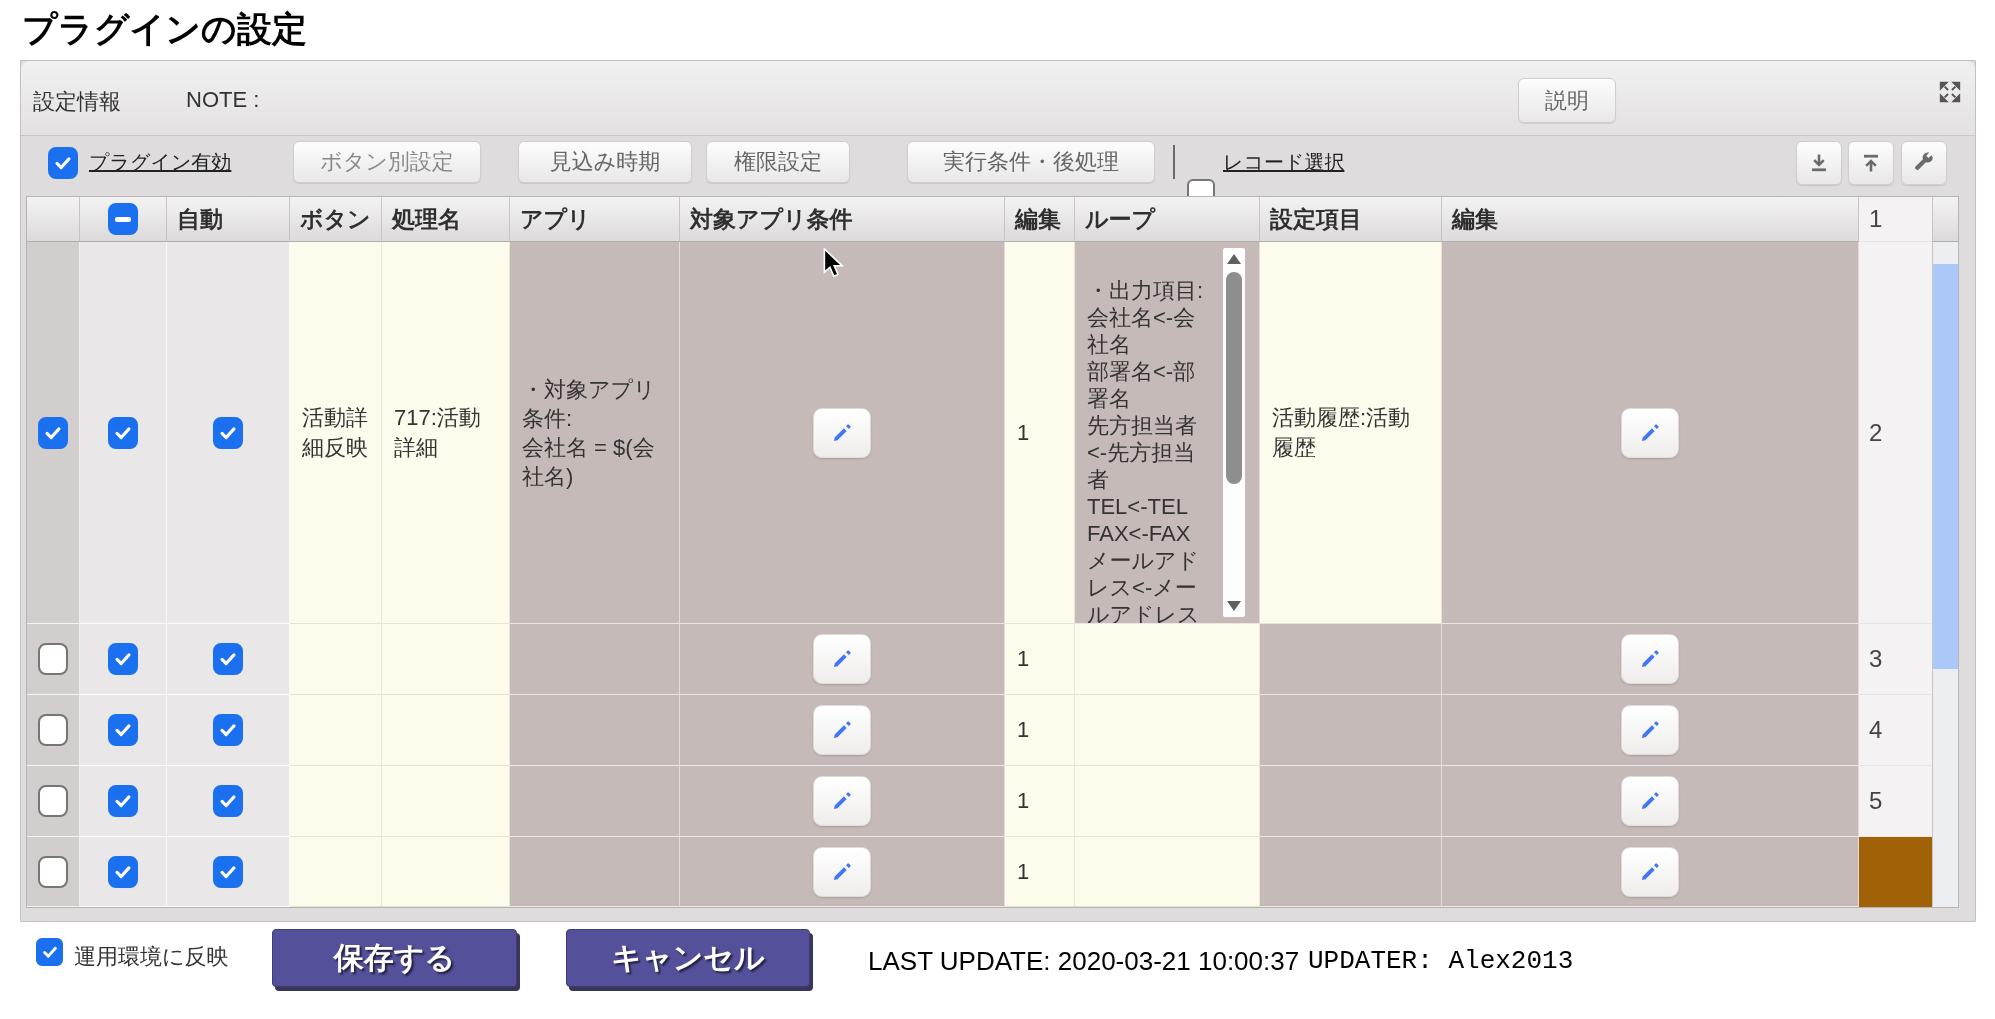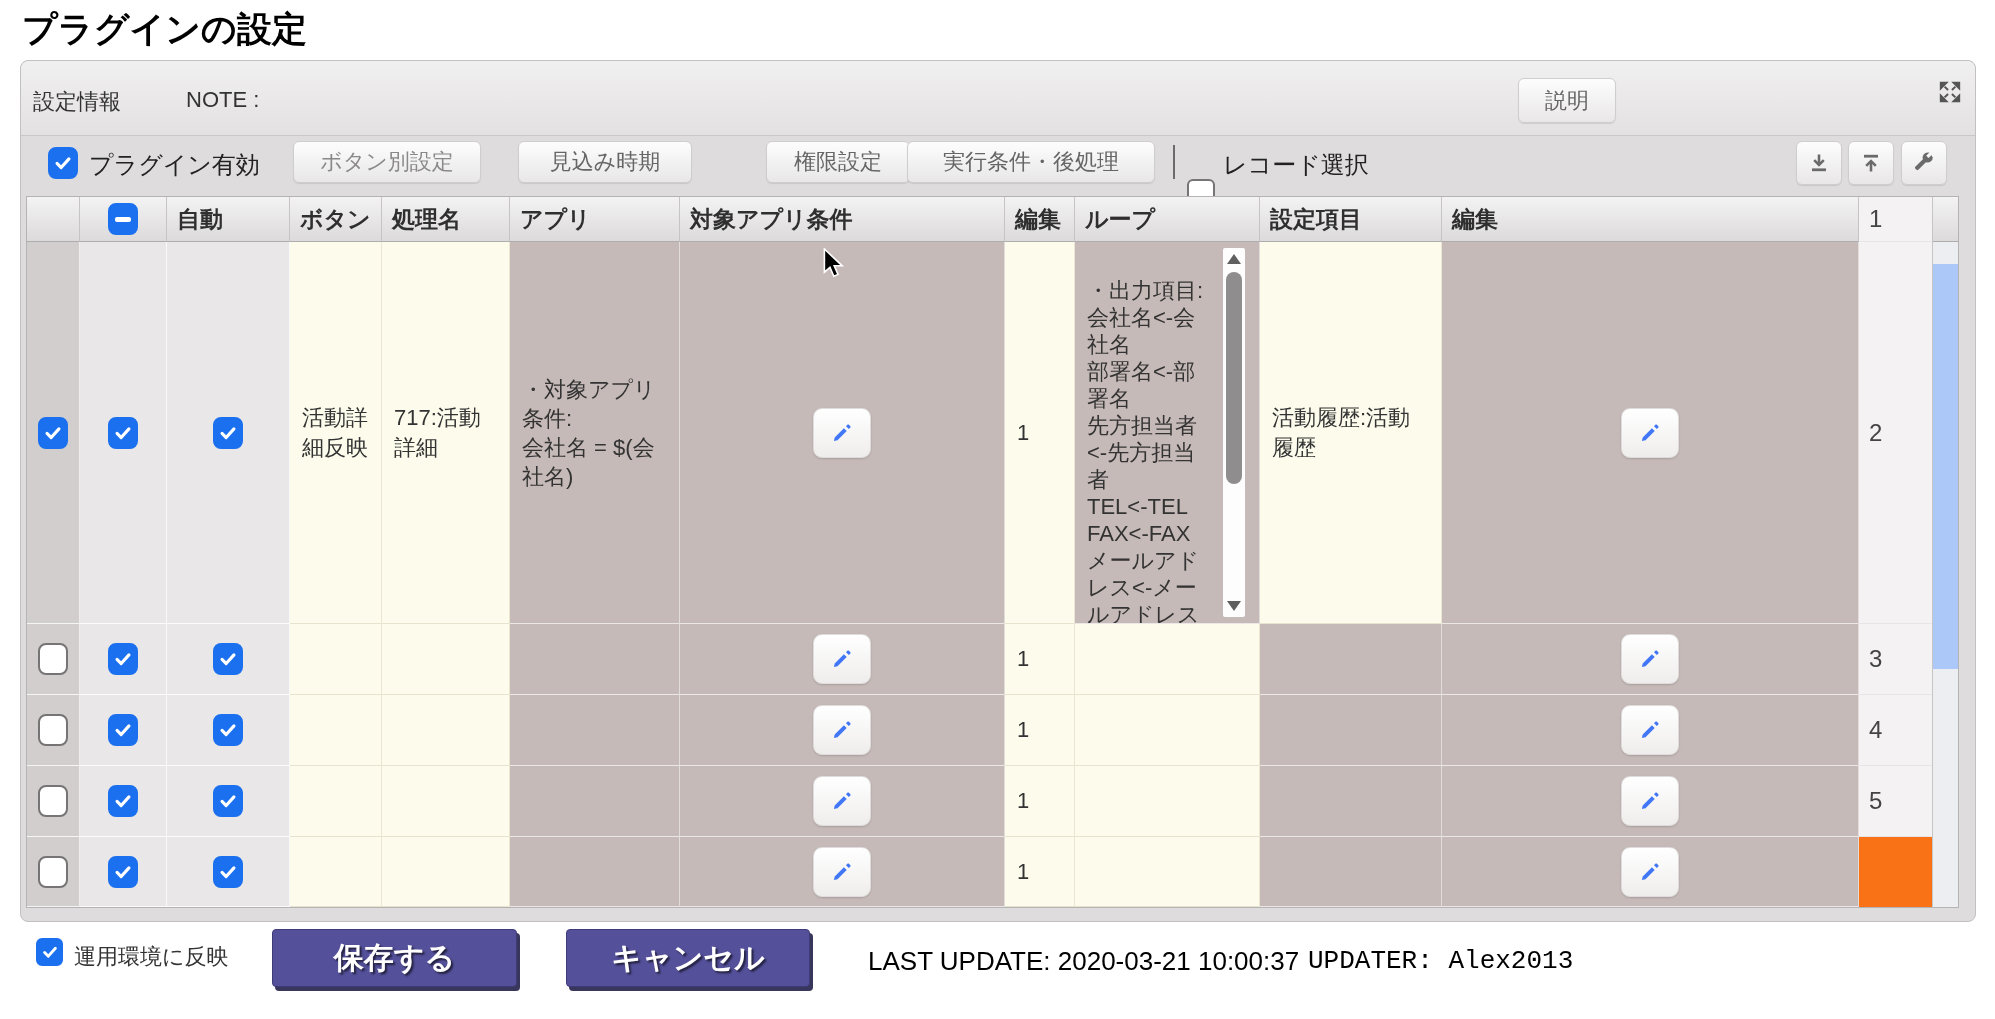--- a/index.html
+++ b/index.html
@@ -7,49 +7,49 @@
     width:1995px;height:1019px;position:relative;overflow:hidden;background:#fff;
     font-family:"Liberation Sans","DejaVu Sans",sans-serif;color:#222;
   }
   .abs{position:absolute;}
 
   
   .page-title{left:22px;top:6px;font-size:35px;font-weight:bold;color:#000;}
 
   
   .panel{left:20px;top:60px;width:1954px;height:860px;background:#dedcdc;
-         border:1px solid #c2c0c0;border-radius:8px;}
+         border:1px solid #c2c0c0;border-radius:1px;}
   .info-strip{left:0;top:0;right:0;height:74px;background:linear-gradient(#f1f0f0,#e3e1e1);
               border-bottom:1px solid #c9c7c7;border-radius:8px 8px 0 0;position:absolute;}
   .lbl{font-size:22px;color:#333;}
   .note-input{left:267px;top:18px;width:1212px;height:40px;border:1px solid #a6a4a4;border-top-color:#858383;
               border-radius:3px;font-size:22px;padding:0 10px;color:#222;background:#fff;
               font-family:"Liberation Sans","DejaVu Sans",sans-serif;}
   .btn{background:linear-gradient(#fdfdfd,#e9e7e7);border:1px solid #cfcdcd;border-radius:6px;
        color:#666;font-size:22px;display:flex;align-items:center;justify-content:center;
        box-shadow:0 1px 1px rgba(0,0,0,.10);cursor:default;font-family:inherit;}
 
   
-  .tb-label{font-size:24px;color:#222;}
+  .tb-label{font-size:20px;color:#222;text-decoration:underline;}
   .v-divider{width:2px;height:34px;background:#6b6b6b;}
   .icon-btn{width:46px;height:44px;}
 
   
   .cb{width:30px;height:32px;border-radius:8px;border:2px solid #767474;background:#fff;
       box-sizing:border-box;display:flex;align-items:center;justify-content:center;position:relative;}
   .cb.on,.cb.mixed{background:#1b70ef;border-color:#1b70ef;}
   .cb svg.tick{display:none;}
   .cb.on svg.tick{display:block;}
   .cb .dash{display:none;width:16px;height:5px;background:#fff;border-radius:2px;}
   .cb.mixed .dash{display:block;}
   .cb.sm{width:28px;height:28px;border-radius:6px;}
   .cb.xs{width:27px;height:28px;border-radius:6px;}
 
   
-  .table-wrap{left:5px;top:135px;width:1933px;height:712px;background:#f97316;border:1px solid #b5b3b3;box-sizing:border-box;}
+  .table-wrap{left:5px;top:135px;width:1933px;height:712px;background:#a16207;border:1px solid #b5b3b3;box-sizing:border-box;}
   .grid{position:absolute;left:0;top:0;width:1908px;
         display:grid;
         grid-template-columns:53px 87px 123px 92px 128px 170px 325px 70px 185px 182px 417px 76px;
         grid-template-rows:45px 382px 71px 71px 71px 70px;}
   .cell{box-sizing:border-box;font-size:22px;color:#333;}
   .h{background:linear-gradient(#f4f3f3,#dcdada);border-right:1px solid #c6c4c4;border-bottom:1px solid #aeacac;
      font-weight:bold;font-size:23px;color:#2f2f2f;display:flex;align-items:center;padding-left:10px;}
   .h.center{justify-content:center;padding-left:0;}
   .c-num{background:#f4f2f2;border-right:1px solid #dddbdb;border-bottom:1px solid #e7e5e5;
          display:flex;align-items:center;padding-left:10px;font-size:24px;color:#444;}
@@ -110,21 +110,21 @@
   <div class="abs cb on" style="left:27px;top:86px;">
     <svg class="tick" width="22" height="22" viewBox="0 0 24 24">
         <path d="M5.5 12.5l4.5 4.5 8.5-9.5" stroke="#fff" stroke-width="3.4" fill="none" stroke-linecap="round" stroke-linejoin="round"></path>
       </svg>
 
   </div>
   <div class="abs tb-label" style="left:68px;top:88px;">プラグイン有効</div>
 
   <button class="abs btn" style="left:272px;top:80px;width:188px;height:42px;color:#8a8888;font-family:Liberation Mono, monospace;">ボタン別設定</button>
   <button class="abs btn" style="left:497px;top:80px;width:174px;height:42px;">見込み時期</button>
-  <button class="abs btn" style="left:745px;top:80px;width:144px;height:42px;">権限設定</button>
+  <button class="abs btn" style="left:685px;top:80px;width:144px;height:42px;">権限設定</button>
   <button class="abs btn" style="left:886px;top:80px;width:248px;height:42px;">実行条件・後処理</button>
 
   <div class="abs v-divider" style="left:1152px;top:84px;"></div>
 
   <div class="abs cb sm off" style="left:1166px;top:86px;">
     
     
   </div>
   <div class="abs tb-label" style="left:1202px;top:88px;">レコード選択</div>
 

